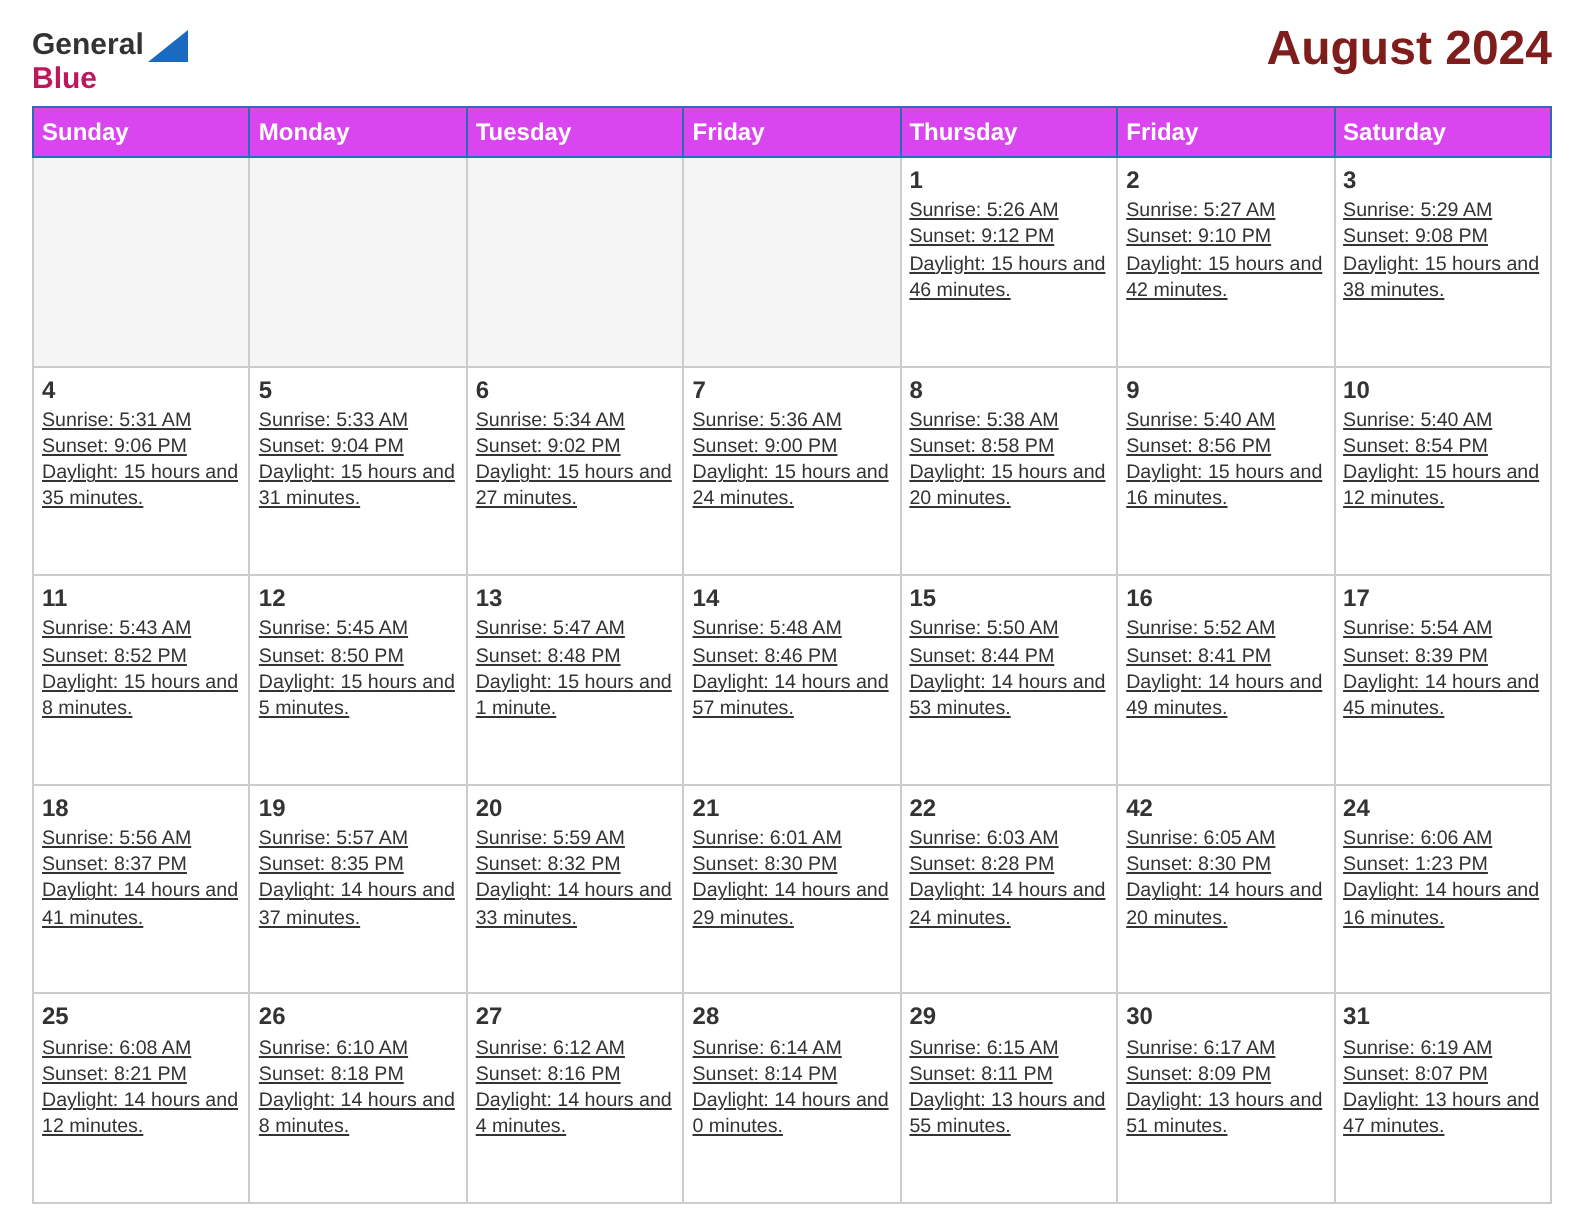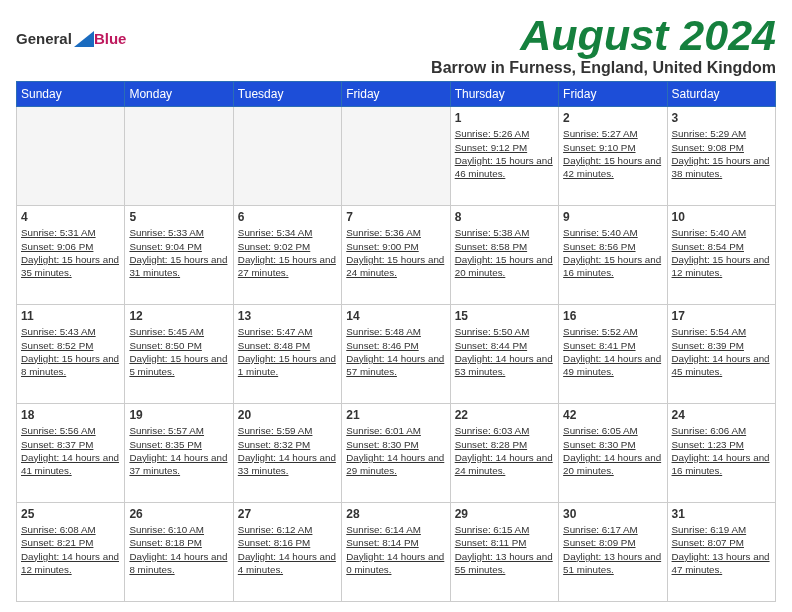--- a/index.html
+++ b/index.html
@@ -18,52 +18,51 @@
       flex-direction: column;
     }
     .header {
       display: flex;
       align-items: flex-start;
       justify-content: space-between;
       margin-bottom: 4px;
     }
     .logo {
       display: flex;
-      flex-direction: row;
+      flex-direction: column;
       align-items: flex-start;
-      margin-top: 18px;
+      margin-top: 2px;
     }
     .title-block {
       text-align: right;
     }
     .title-block h1 {
-      font-size: 43px;
+      font-size: 24px;
       font-weight: bold;
-      color: #15803d;
+      color: #7f1d1d;
       line-height: 1.1;
-      font-style: italic;
     }
     .title-block h2 {
       font-size: 16px;
       font-weight: bold;
       color: #333;
     }
     .calendar {
       flex: 1;
       border-collapse: collapse;
       width: 100%;
       font-size: 10.5px;
     }
     .calendar th {
-      background-color: #1d4ed8;
+      background-color: #d946ef;
       color: #fff;
       padding: 5px 4px;
       text-align: left;
       font-size: 12px;
-      font-weight: normal;
+      font-weight: bold;
       border: 1px solid #2a6db5;
     }
     .calendar td {
       border: 1px solid #ccc;
       vertical-align: top;
       padding: 3px 4px;
       width: calc(100% / 7);
       height: 78px;
       background: #fff;
       font-size: 10px;
@@ -104,21 +103,20 @@
         <svg width="20" height="16" viewBox="0 0 20 16" style="margin-left:2px;vertical-align:middle;">
           <polygon points="0,16 20,0 20,16" fill="#1a6bbf"></polygon>
         </svg>
       </div>
       <div>
         <span class="logo-text-blue">Blue</span>
       </div>
     </div>
     <div class="title-block">
       <h1>August 2024</h1>
-      <h2>Barrow in Furness, England, United Kingdom</h2>
     </div>
   </div>
 
   <table class="calendar">
     <thead>
       <tr>
         <th>Sunday</th>
         <th>Monday</th>
         <th>Tuesday</th>
         <th>Friday</th>

